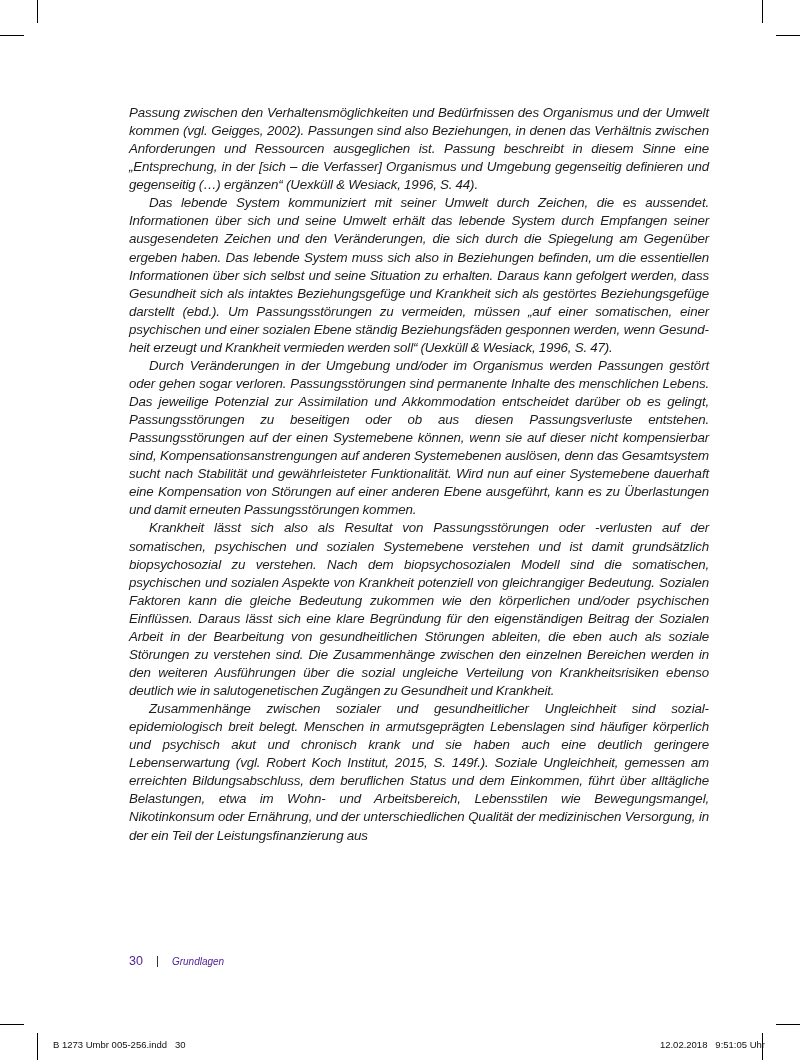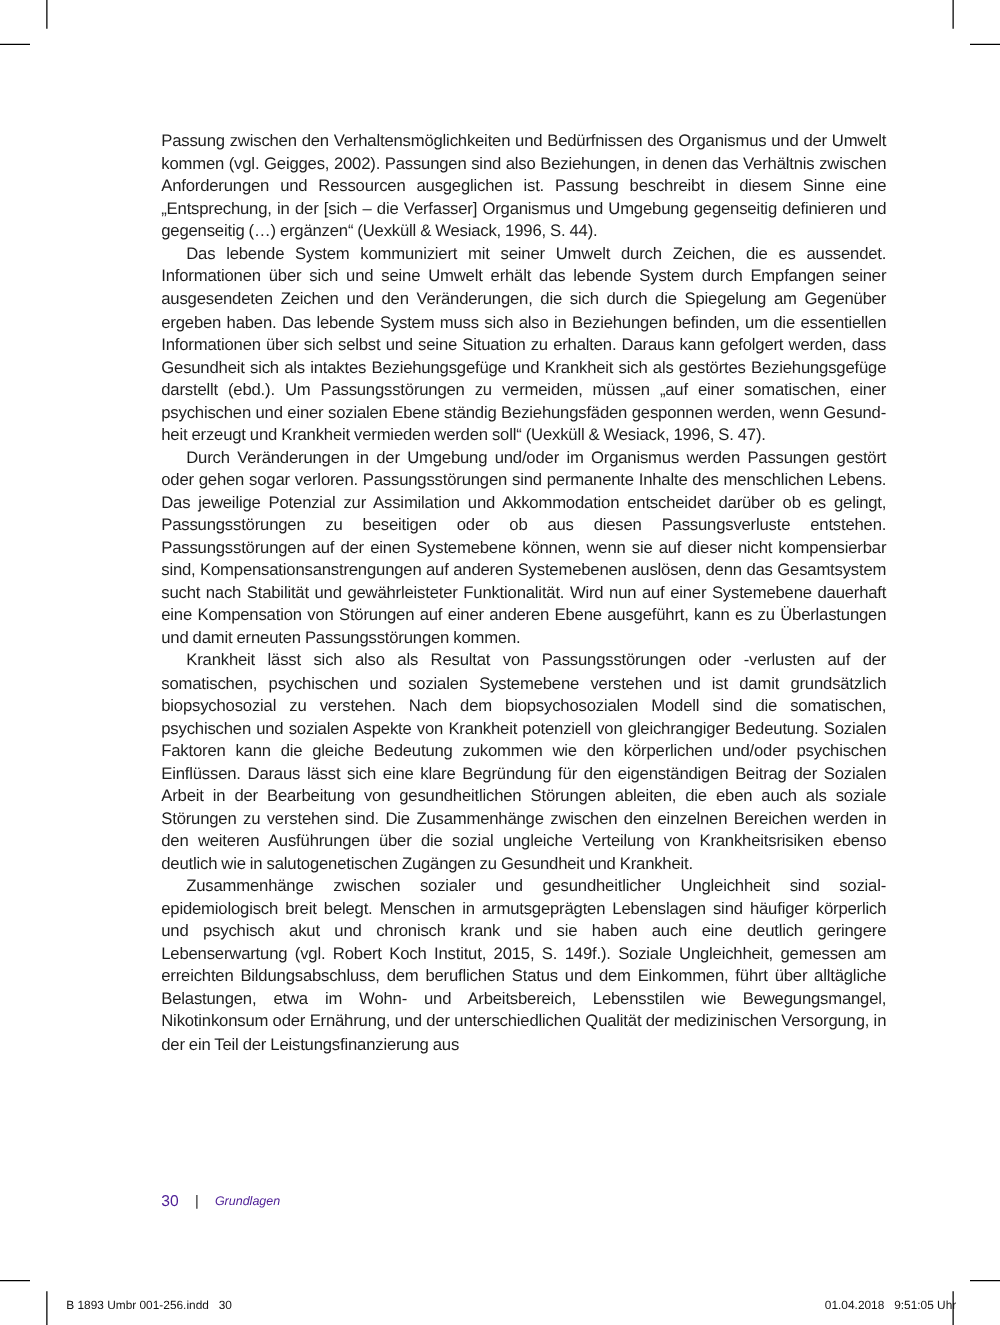--- a/index.html
+++ b/index.html
@@ -29,20 +29,21 @@
       line-height: 18.06px;
       color: #1e1e1e;
       text-align: justify;
       hyphens: manual;
       letter-spacing: -0.15px;
       word-spacing: -0.3px;
     }
     .text-block p {
       margin: 0;
       text-indent: 20px;
+      font-style: italic;
     }
     .text-block p.first {
       text-indent: 0;
     }
     .footer {
       position: absolute;
       left: 129px;
       top: 954px;
       font-family: "Liberation Sans", sans-serif;
       font-size: 12.5px;
@@ -91,14 +92,14 @@
   <p>Krankheit lässt sich also als Resultat von Passungsstörungen oder -verlusten auf der somatischen, psychischen und sozialen Systemebene verstehen und ist damit grund­sätzlich biopsychosozial zu verstehen. Nach dem biopsychosozialen Modell sind die somatischen, psychischen und sozialen Aspekte von Krankheit potenziell von gleich­rangiger Bedeutung. Sozialen Faktoren kann die gleiche Bedeutung zukommen wie den körperlichen und/oder psychischen Einflüssen. Daraus lässt sich eine klare Begründung für den eigenständigen Beitrag der Sozialen Arbeit in der Bearbeitung von gesundheit­lichen Störungen ableiten, die eben auch als soziale Störungen zu verstehen sind. Die Zusammenhänge zwischen den einzelnen Bereichen werden in den weiteren Ausführun­gen über die sozial ungleiche Verteilung von Krankheitsrisiken ebenso deutlich wie in salutogenetischen Zugängen zu Gesundheit und Krankheit.</p>
   <p>Zusammenhänge zwischen sozialer und gesundheitlicher Ungleichheit sind sozial­epidemiologisch breit belegt. Menschen in armutsgeprägten Lebenslagen sind häufiger körperlich und psychisch akut und chronisch krank und sie haben auch eine deutlich ge­ringere Lebenserwartung (vgl. Robert Koch Institut, 2015, S. 149f.). Soziale Ungleichheit, gemessen am erreichten Bildungsabschluss, dem beruflichen Status und dem Einkom­men, führt über alltägliche Belastungen, etwa im Wohn- und Arbeitsbereich, Lebenssti­len wie Bewegungsmangel, Nikotinkonsum oder Ernährung, und der unterschiedlichen Qualität der medizinischen Versorgung, in der ein Teil der Leistungsfinanzierung aus</p>
 </div>
 
 <div class="footer">
   <span class="page-num">30</span>
   <span class="sep"></span>
   <span class="section">Grundlagen</span>
 </div>
 
-<div class="slug slug-left" style="white-space:pre;">B 1893 Umbr 001-256.indd   30</div>
-<div class="slug slug-right" style="white-space:pre;">01.04.2018   9:51:05 Uhr</div>
+<div class="slug slug-left" style="white-space:pre;">B 1273 Umbr 005-256.indd   30</div>
+<div class="slug slug-right" style="white-space:pre;">12.02.2018   9:51:05 Uhr</div>
 
 </body></html>

